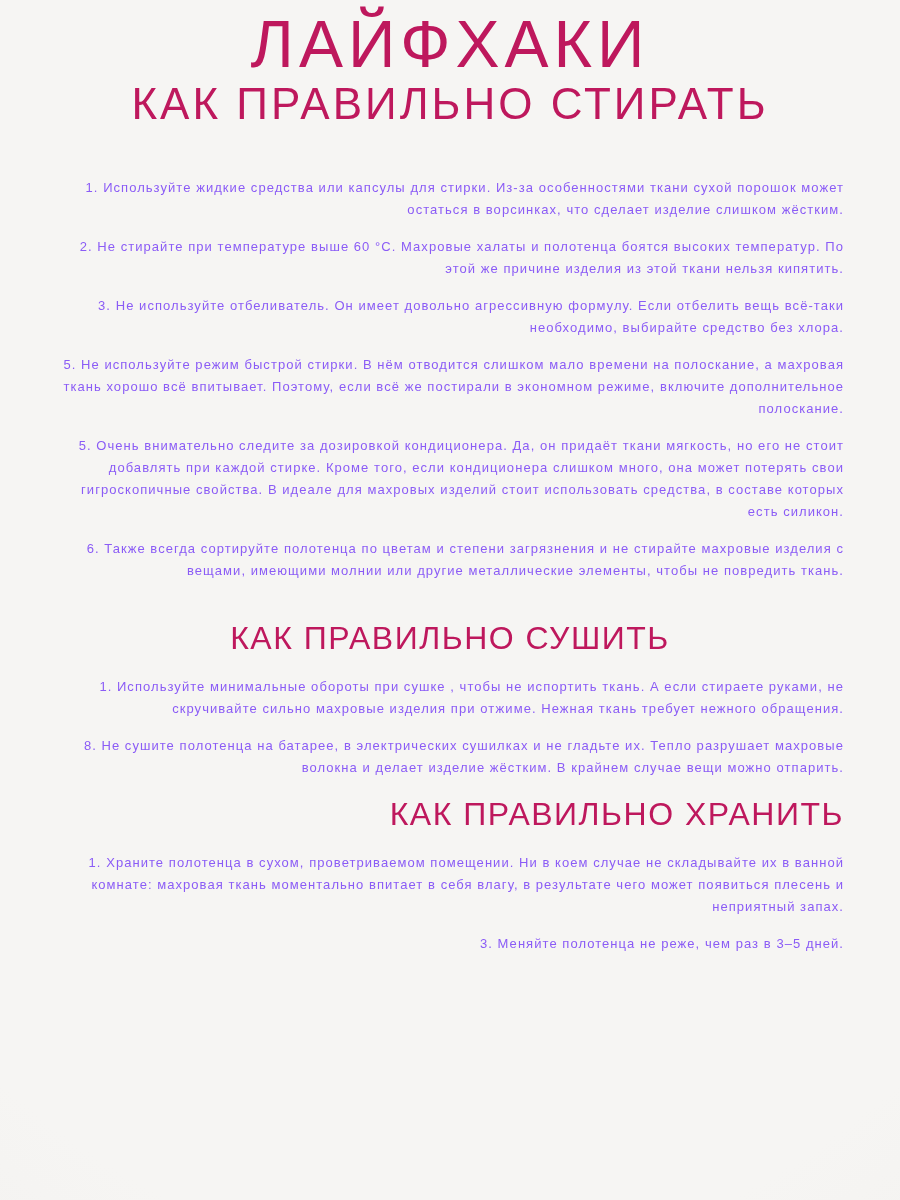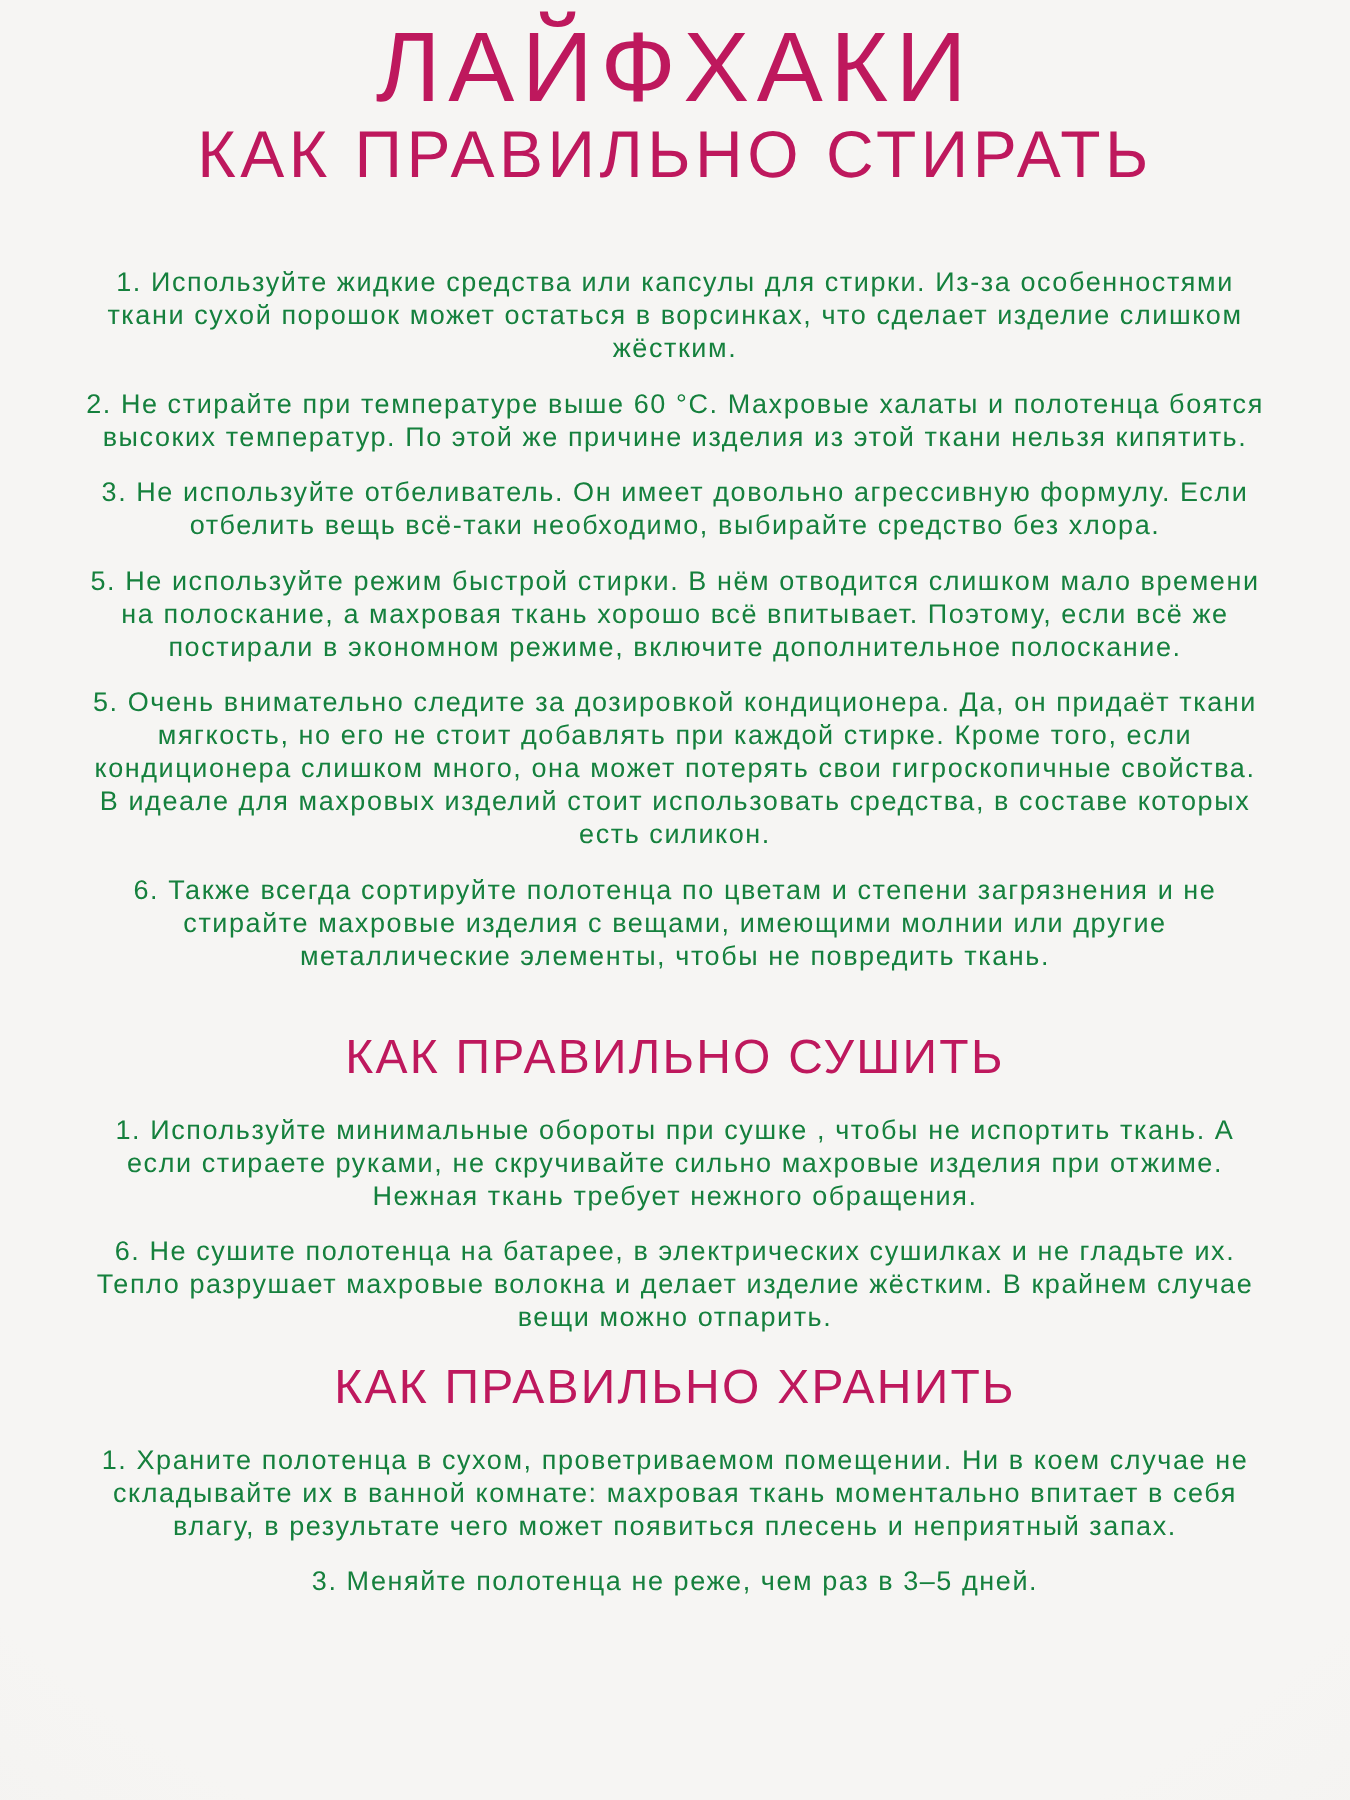--- a/index.html
+++ b/index.html
@@ -42,34 +42,34 @@
     line-height: 1.05;
     letter-spacing: 3px;
   }
   .section-title--sub {
     font-size: 32px;
     line-height: 1.25;
     letter-spacing: 1.5px;
     margin: 0 0 18px 0;
   }
   .mt-lg { margin-top: 36px; }
-  .mt-sm { margin-top: 14px; }
+  .mt-sm { margin-top: 14px; text-align: right; }
   .tips {
     margin: 0;
   }
   .tips--first {
     margin-top: 50px;
   }
   .tips p {
     margin: 0 0 15px 0;
-    font-size: 18px;
+    font-size: 13px;
     line-height: 22px;
     letter-spacing: 1.05px;
-    color: #15803d;
-    text-align: center;
+    color: #8b5cf6;
+    text-align: right;
   }
 </style>
 </head>
 <body>
 
 <main class="page">
 
   <header>
     <h1 class="doc-title">ЛАЙФХАКИ</h1>
     <h2 class="section-title section-title--main">КАК ПРАВИЛЬНО СТИРАТЬ</h2>
@@ -81,21 +81,21 @@
     <p>3. Не используйте отбеливатель. Он имеет довольно агрессивную формулу. Если отбелить вещь всё-таки необходимо, выбирайте средство без хлора.</p>
     <p>5. Не используйте режим быстрой стирки. В нём отводится слишком мало времени на полоскание, а махровая ткань хорошо всё впитывает. Поэтому, если всё же постирали в экономном режиме, включите дополнительное полоскание.</p>
     <p>5. Очень внимательно следите за дозировкой кондиционера. Да, он придаёт ткани мягкость, но его не стоит добавлять при каждой стирке. Кроме того, если кондиционера слишком много, она может потерять свои гигроскопичные свойства. В идеале для махровых изделий стоит использовать средства, в составе которых есть силикон.</p>
     <p>6. Также всегда сортируйте полотенца по цветам и степени загрязнения и не стирайте махровые изделия с вещами, имеющими молнии или другие металлические элементы, чтобы не повредить ткань.</p>
   </section>
 
   <h2 class="section-title section-title--sub mt-lg">КАК ПРАВИЛЬНО СУШИТЬ</h2>
 
   <section class="tips">
     <p>1. Используйте минимальные обороты при сушке , чтобы не испортить ткань. А если стираете руками, не скручивайте сильно махровые изделия при отжиме. Нежная ткань требует нежного обращения.</p>
-    <p>6. Не сушите полотенца на батарее, в электрических сушилках и не гладьте их. Тепло разрушает махровые волокна и делает изделие жёстким. В крайнем случае вещи можно отпарить.</p>
+    <p>8. Не сушите полотенца на батарее, в электрических сушилках и не гладьте их. Тепло разрушает махровые волокна и делает изделие жёстким. В крайнем случае вещи можно отпарить.</p>
   </section>
 
   <h2 class="section-title section-title--sub mt-sm">КАК ПРАВИЛЬНО ХРАНИТЬ</h2>
 
   <section class="tips">
     <p>1. Храните полотенца в сухом, проветриваемом помещении. Ни в коем случае не складывайте их в ванной комнате: махровая ткань моментально впитает в себя влагу, в результате чего может появиться плесень и неприятный запах.</p>
     <p>3. Меняйте полотенца не реже, чем раз в 3–5 дней.</p>
   </section>
 
 </main>

